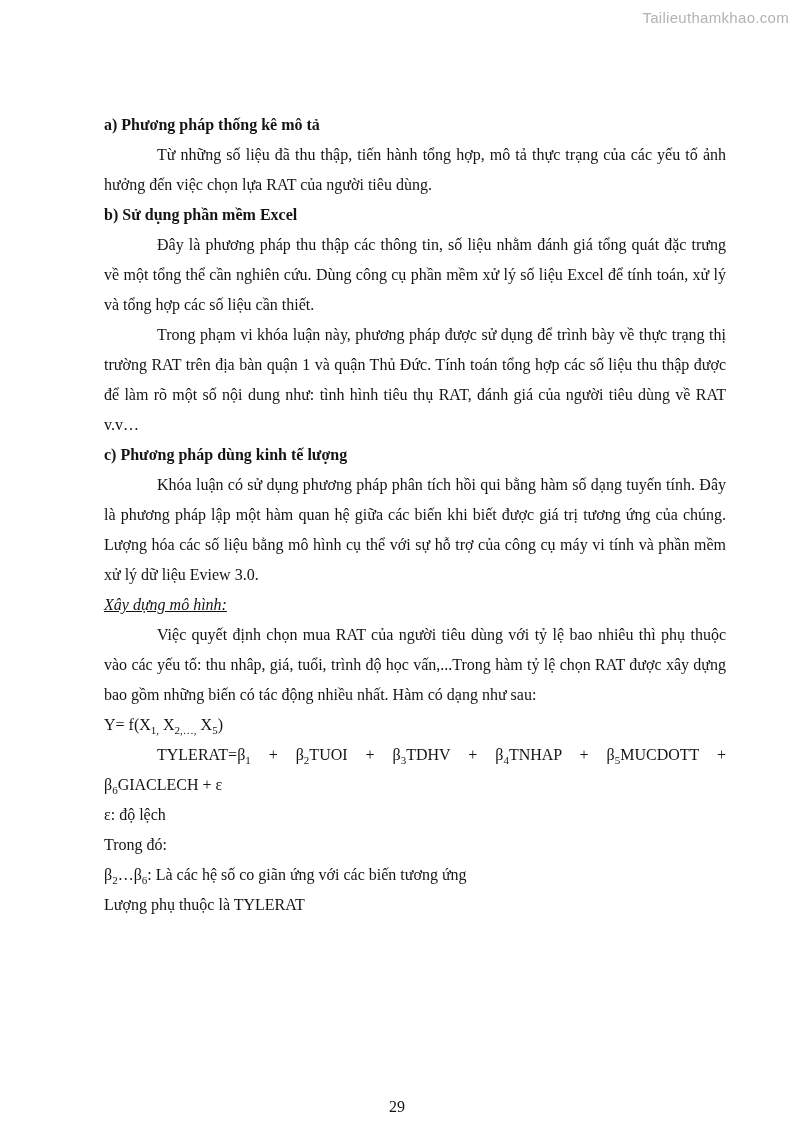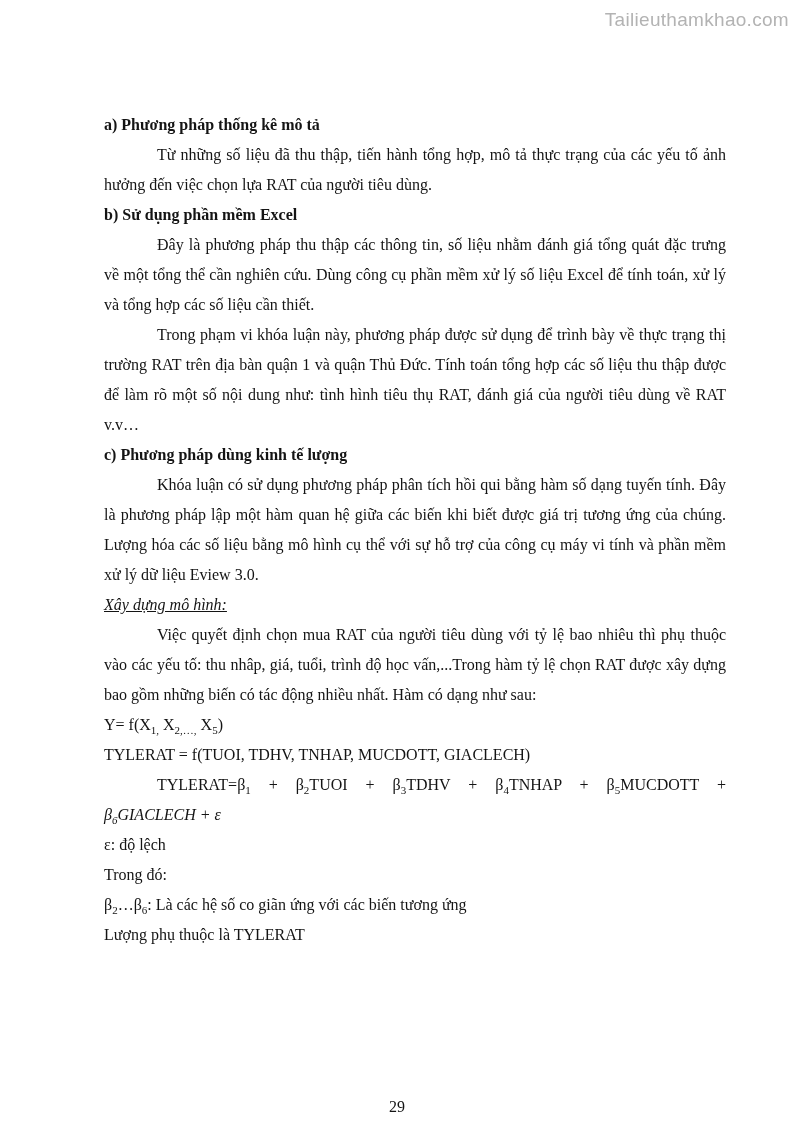--- a/index.html
+++ b/index.html
@@ -10,21 +10,21 @@
     background: #ffffff;
     font-family: "Liberation Serif", "DejaVu Serif", serif;
     color: #141414;
     overflow: hidden;
   }
   .watermark {
     position: absolute;
     top: 9px;
     right: 5px;
     font-family: "Liberation Sans", "DejaVu Sans", sans-serif;
-    font-size: 19px;
+    font-size: 15px;
     letter-spacing: 0.3px;
     color: #b3b3b3;
     text-shadow: 0 1px 0 #ffffff;
   }
   .content {
     position: absolute;
     left: 104px;
     top: 110px;
     width: 622px;
     font-size: 16px;
@@ -40,21 +40,21 @@
     font-style: italic;
     text-decoration: underline;
   }
   .formula { padding-left: 53px; }
   .formula-justify {
     padding-left: 0;
     text-indent: 53px;
     text-align: justify;
     text-align-last: justify;
   }
-  .formula-cont { padding-left: 114px; font-style: italic; }
+  .formula-cont { padding-left: 114px; }
   sub {
     font-size: 11px;
     line-height: 0;
     vertical-align: -4px;
   }
   .page-number {
     position: absolute;
     top: 1092px;
     left: 0;
     width: 794px;
@@ -84,21 +84,20 @@
     <div class="subheading">c) Phương pháp dùng kinh tế lượng</div>
     <p class="para">Khóa luận có sử dụng phương pháp phân tích hồi qui bằng hàm số dạng tuyến tính. Đây là phương pháp lập một hàm quan hệ giữa các biến khi biết được giá trị tương ứng của chúng. Lượng hóa các số liệu bằng mô hình cụ thể với sự hỗ trợ của công cụ máy vi tính và phần mềm xử lý dữ liệu Eview 3.0.</p>
 
     <div class="model-title-row">
       <span class="model-title">Xây dựng mô hình:</span>
     </div>
     <p class="para">Việc quyết định chọn mua RAT của người tiêu dùng với tỷ lệ bao nhiêu thì phụ thuộc vào các yếu tố: thu nhâp, giá, tuổi, trình độ học vấn,...Trong hàm tỷ lệ chọn RAT được xây dựng bao gồm những biến có tác động nhiều nhất. Hàm có dạng như sau:</p>
 
     <div class="formula"><span>Y= f(X</span><sub>1,</sub><span> X</span><sub>2,…,</sub><span> X</span><sub>5</sub><span>)</span></div>
 
-    <div class="formula">TYLERAT = f(TUOI, TDHV, TNHAP, MUCDOTT, GIACLECH)</div>
 
     <div class="formula formula-justify"><span>TYLERAT=β</span><sub>1</sub><span> + β</span><sub>2</sub><span>TUOI + β</span><sub>3</sub><span>TDHV + β</span><sub>4</sub><span>TNHAP + β</span><sub>5</sub><span>MUCDOTT +</span></div>
 
     <div class="formula formula-cont"><span>β</span><sub>6</sub><span>GIACLECH + ε</span></div>
 
     <div class="formula">ε: độ lệch</div>
 
     <div class="formula">Trong đó:</div>
 
     <div class="formula"><span>β</span><sub>2</sub><span>…β</span><sub>6</sub><span>: Là các hệ số co giãn ứng với các biến tương ứng</span></div>

